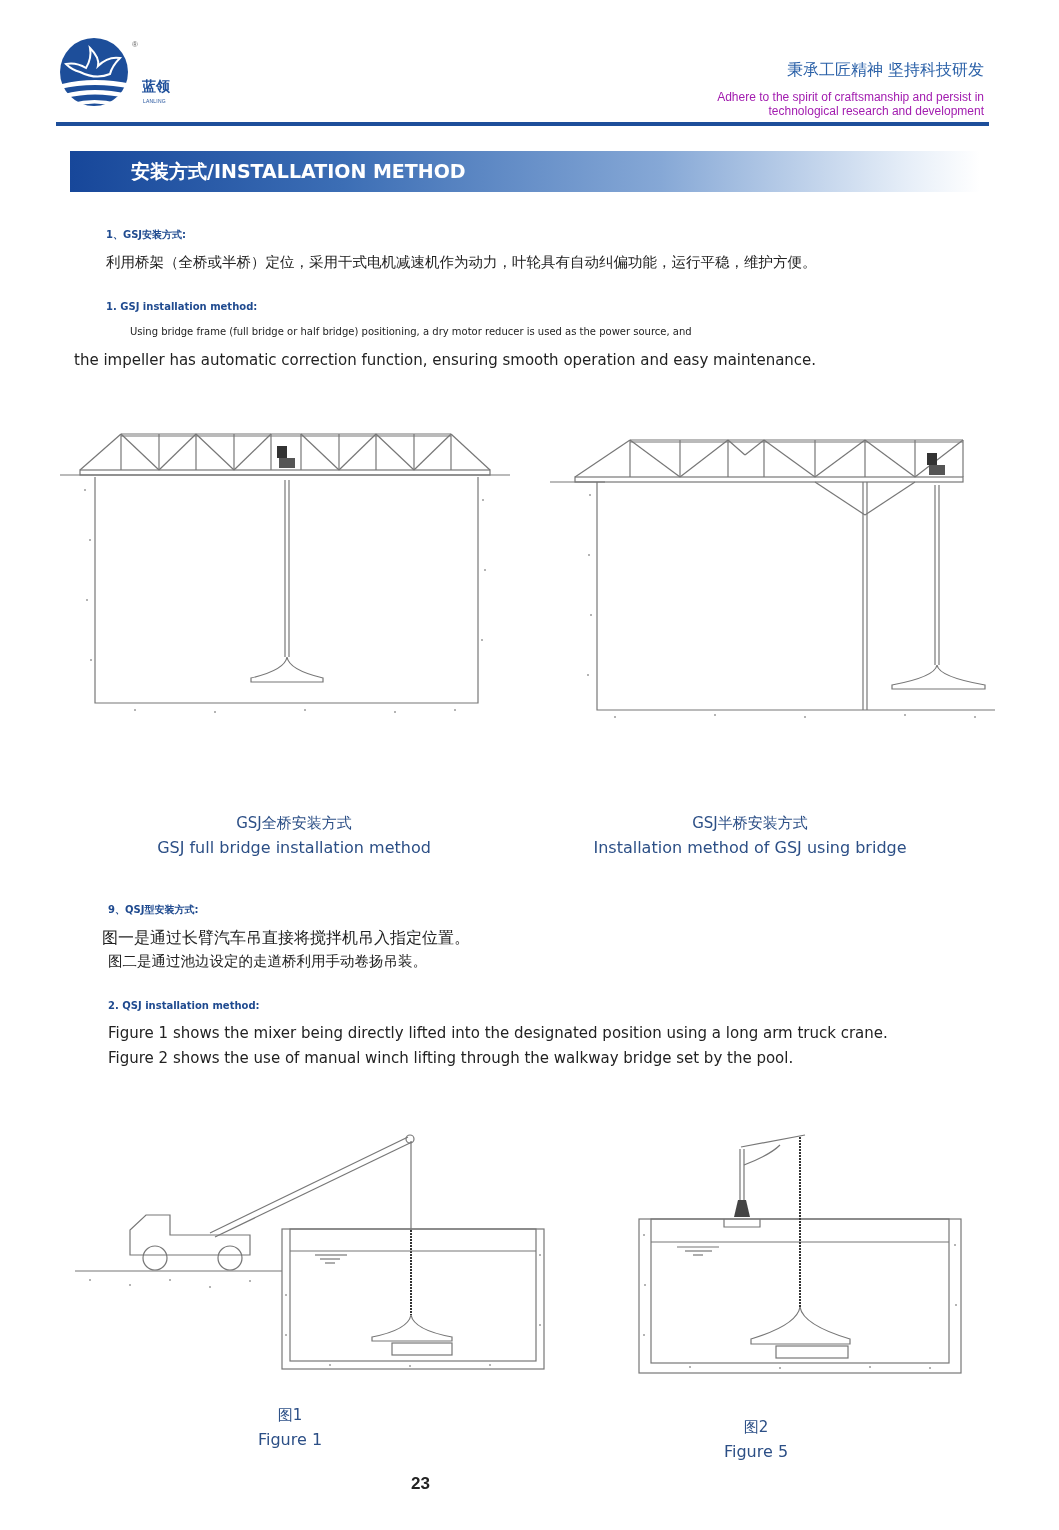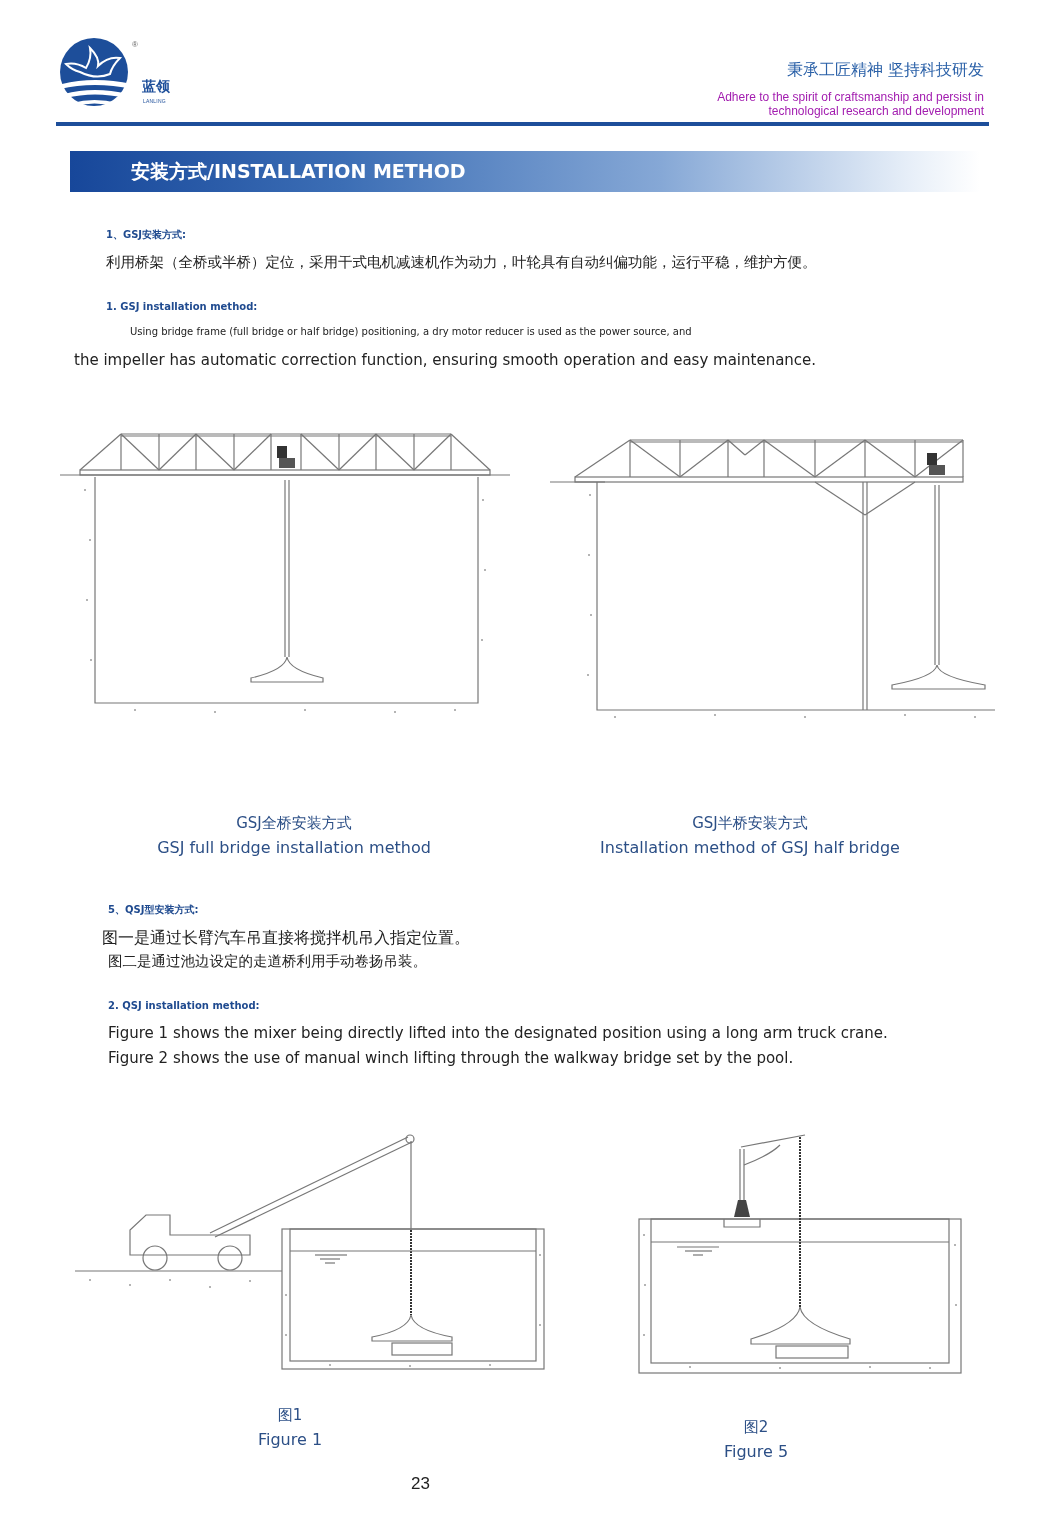--- a/index.html
+++ b/index.html
@@ -15,21 +15,21 @@
   .slogan-en { right:75px; top:90px; font-size:12px; line-height:14px; color:#a21caf; text-align:right; }
   .header-rule { left:56px; top:122px; width:933px; height:4px; background:#1d4e9a; }
   
   .banner { left:70px; top:151px; width:910px; height:41px;
             background:linear-gradient(90deg,#17479a 0%,#3c6eb5 30%,#86a8d6 65%,#e6eef8 92%,#ffffff 100%); }
   .banner-title { left:83px; top:159px; font-size:19px; font-weight:bold; color:#ffffff; font-family:"DejaVu Sans", sans-serif;margin-left:48px; }
   
   .h-blue { color:#1f4a8f; font-weight:bold; font-size:10px; font-family:"DejaVu Sans", sans-serif; }
   .p { font-size:15px; color:#222; font-family:"DejaVu Sans", sans-serif; }
   .cap { color:#2c4f86; font-size:15px; text-align:center; font-family:"DejaVu Sans", sans-serif; }
-  .pagenum { left:0; width:841px; top:1474px; text-align:center; font-size:17px; color:#222; }
+  .pagenum { left:0; width:841px; top:1474px; text-align:center; font-size:17px; color:#222;font-weight:bold; }
   svg { position:absolute; overflow:visible; }
 </style>
 </head>
 <body>
 
 <div class="abs logo">
   <svg width="80" height="75" viewBox="0 0 80 75" style="left:0;top:0;">
     <circle cx="38" cy="36" r="34" fill="#1d4e9a"></circle>
     <path d="M6 48 Q38 40 76 48 L76 53 Q38 45 4 53 Z" fill="#fff"></path>
     <path d="M8 58 Q38 50 72 58 L70 62 Q38 55 10 62 Z" fill="#fff"></path>
@@ -160,23 +160,23 @@
       <circle cx="170" cy="290" r="0.8"></circle>
     <circle cx="260" cy="292" r="0.8"></circle>
       <circle cx="360" cy="290" r="0.8"></circle>
       <circle cx="430" cy="292" r="0.8"></circle>
   </g>
 </svg>
 
 <div class="abs cap" style="left:94px;width:400px;top:814px;">GSJ全桥安装方式</div>
 <div class="abs cap" style="left:94px;width:400px;top:838px;font-size:16px;">GSJ full bridge installation method</div>
 <div class="abs cap" style="left:550px;width:400px;top:814px;">GSJ半桥安装方式</div>
-<div class="abs cap" style="left:550px;width:400px;top:838px;font-size:16px;">Installation method of GSJ half bridge</div>
-
-<div class="abs h-blue" style="left:108px;top:903px;">5、QSJ型安装方式:</div>
+<div class="abs cap" style="left:550px;width:400px;top:838px;font-size:16px;">Installation method of GSJ using bridge</div>
+
+<div class="abs h-blue" style="left:108px;top:903px;">9、QSJ型安装方式:</div>
 <div class="abs p" style="left:102px;top:928px;font-size:16px;font-family:Liberation Mono, monospace;">图一是通过长臂汽车吊直接将搅拌机吊入指定位置。</div>
 <div class="abs p" style="left:108px;top:952px;font-size:14.5px;">图二是通过池边设定的走道桥利用手动卷扬吊装。</div>
 <div class="abs h-blue" style="left:108px;top:1000px;">2. QSJ installation method:</div>
 <div class="abs p" style="left:108px;top:1024px;font-size:15px;">Figure 1 shows the mixer being directly lifted into the designated position using a long arm truck crane.</div>
 <div class="abs p" style="left:108px;top:1049px;font-size:15px;">Figure 2 shows the use of manual winch lifting through the walkway bridge set by the pool.</div>
 
 <svg width="480" height="260" style="left:70px;top:1125px;" viewBox="0 0 480 260">
   <g stroke="#777" stroke-width="1.2" fill="none">
     <line x1="5" y1="146" x2="212" y2="146"></line>
 

